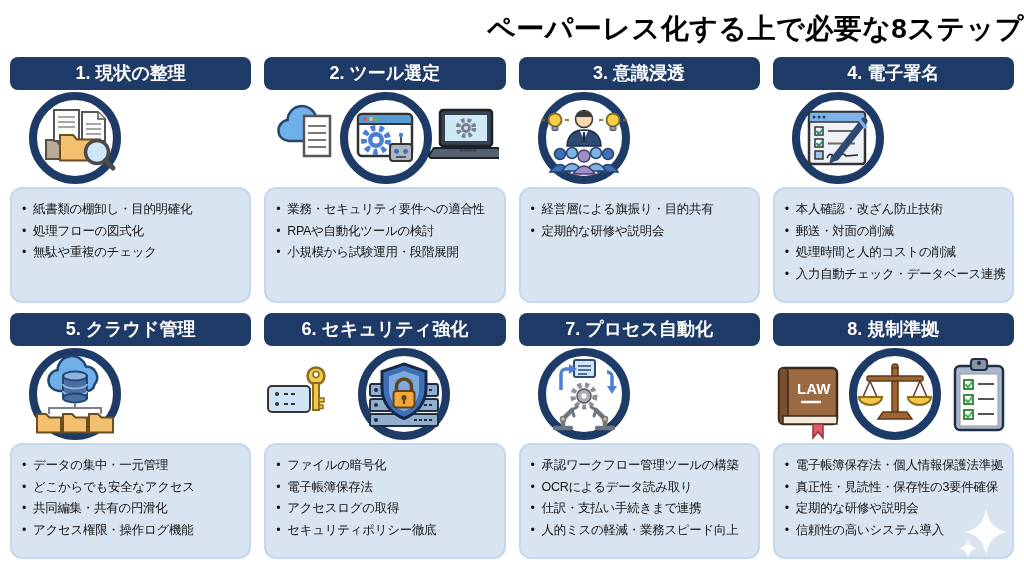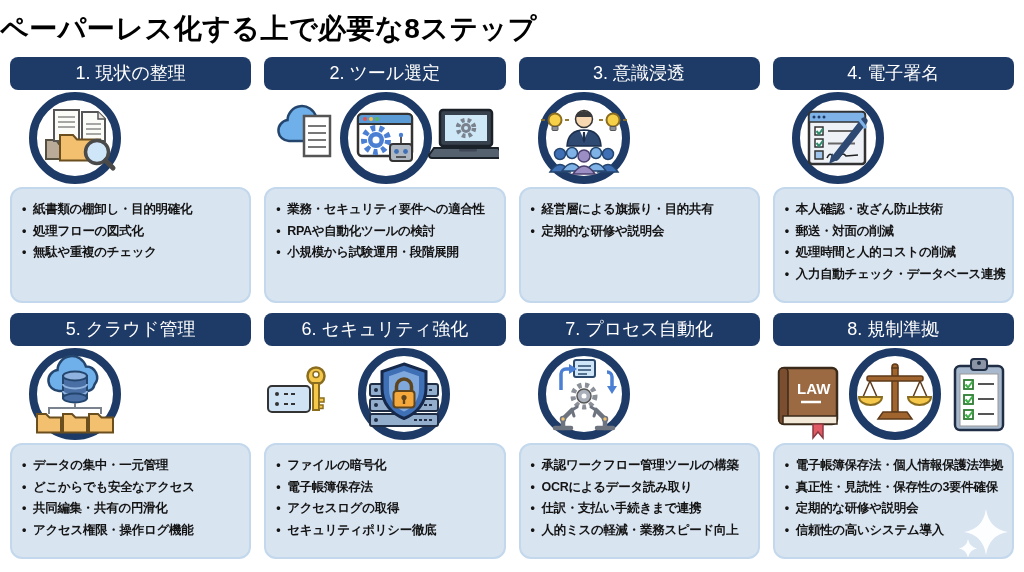--- a/index.html
+++ b/index.html
@@ -4,39 +4,39 @@
 <style>
   * { box-sizing: border-box; }
   html, body { margin: 0; padding: 0; }
   body {
     width: 1024px; height: 572px;
     background: #ffffff;
     font-family: "Liberation Sans", "DejaVu Sans", sans-serif;
     overflow: hidden;
   }
   .title {
-    text-align: left;
+    text-align: right;
     font-size: 28px;
     font-weight: 800;
     color: #000;
     margin: 10px 0 9px 0;
     letter-spacing: 0.5px;
   }
   .grid {
     display: grid;
     grid-template-columns: repeat(4, 1fr);
     gap: 10px 13px;
     padding: 0 10px;
   }
   .card { display: flex; flex-direction: column; }
   .card-header {
     background: #1e3a66;
     color: #ffffff;
     font-size: 18px;
-    font-weight: 400;
+    font-weight: 700;
     text-align: center;
     border-radius: 8px;
     padding: 6px 2px;
     line-height: 21px;
     height: 33px;
   }
   .icon-area {
     height: 97px;
     display: flex;
     align-items: center;
@@ -47,21 +47,21 @@
     border: 2px solid #c3d8ec;
     border-radius: 12px;
     height: 116px;
     padding: 10px 6px 6px 8px;
     position: relative;
     overflow: hidden;
   }
   .panel ul { list-style: none; margin: 0; padding: 0; }
   .panel li {
     font-size: 12.5px;
-    font-weight: 700;
+    font-weight: 400;
     color: #141414;
     line-height: 1.72;
     padding-left: 13px;
     position: relative;
     white-space: nowrap;
     letter-spacing: -0.3px;
   }
   .panel li::before { content: "•"; position: absolute; left: 2px; }
   .sparkle {
     position: absolute;

